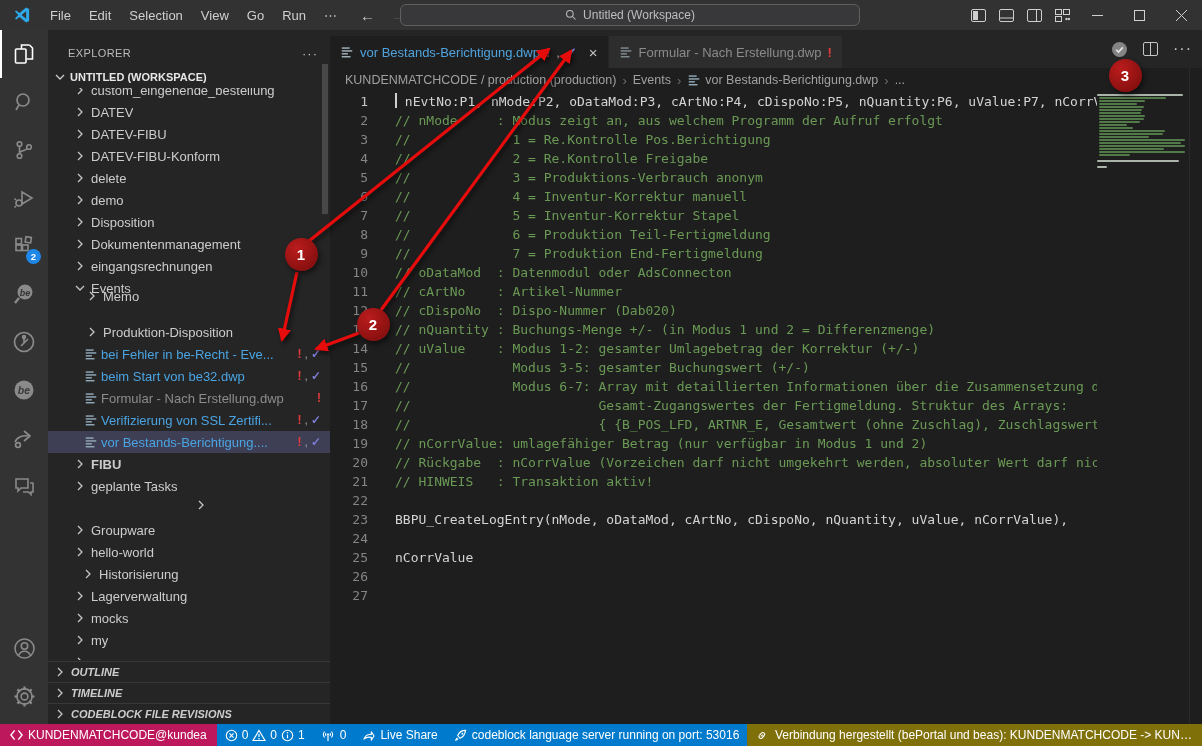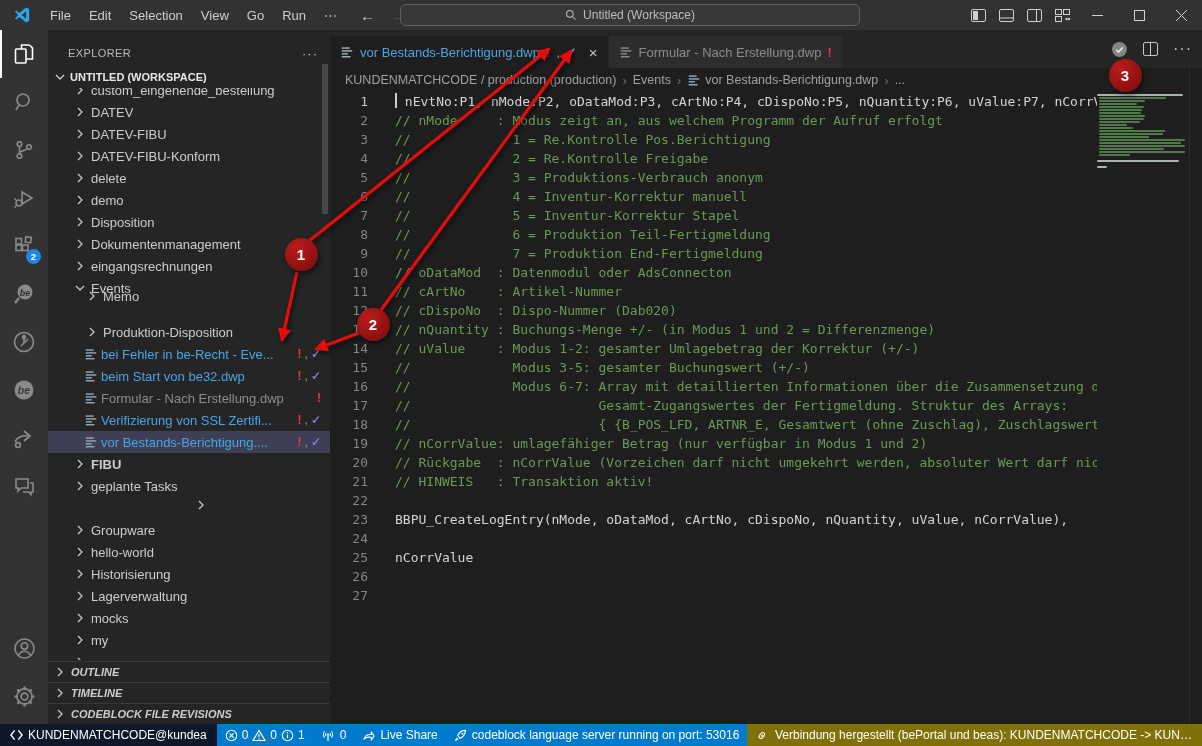--- a/index.html
+++ b/index.html
@@ -75,21 +75,21 @@
   .ctext.comment { color:#6a9955; }
   .cursor { display:inline-block; width:2px; height:15px; background:#cfcfcf; vertical-align:-2px; }
 
   .minimap { position:absolute; left:767px; top:64px; width:88px; height:300px; }
   .mm-line { position:absolute; height:2px; border-radius:1px; }
   .ed-scroll-gutter { position:absolute; right:0; top:38px; bottom:0; width:13px; border-left:1px solid #2a2a2a; }
 
   
   .statusbar { height:22px; display:flex; font-size:12px; color:#ffffff; background:#007acc; }
   .sb-seg { display:flex; align-items:center; gap:5px; padding:0 8px; white-space:nowrap; }
-  .seg-remote { background:#0f172a; padding:0 10px; }
+  .seg-remote { background:#be185d; padding:0 10px; }
   .seg-conn { flex:1; min-width:0; gap:6px; }
   .probs { display:flex; align-items:center; gap:4px; }
 
   
   .overlay-svg { position:absolute; inset:0; width:1202px; height:746px; pointer-events:none; z-index:40;
     filter:drop-shadow(2px 3px 2px rgba(0,0,0,.55)); }
   .badge-circle { position:absolute; width:33px; height:33px; border-radius:50%; z-index:41;
     background:radial-gradient(circle at 35% 30%, #bb1c1c, #8a1010 72%);
     box-shadow:2px 3px 5px rgba(0,0,0,.5); display:flex; align-items:center; justify-content:center;
     color:#fff; font-size:15px; font-weight:bold; pointer-events:none; }
@@ -491,21 +491,21 @@
           <span class="tlabel">Groupware</span>
         </div>
         <div class="trow" style="top: 453px; padding-left: 24px;">
           <span class="chev">
             <svg width="16" height="16" viewBox="0 0 16 16">
               <path d="M6 4l4 4-4 4" fill="none" stroke="#c5c5c5" stroke-width="1.3"></path>
             </svg>
           </span>
           <span class="tlabel">hello-world</span>
         </div>
-        <div class="trow" style="top: 475px; padding-left: 24px;">
+        <div class="trow" style="top: 475px; padding-left: 32px;">
           <span class="chev">
             <svg width="16" height="16" viewBox="0 0 16 16">
               <path d="M6 4l4 4-4 4" fill="none" stroke="#c5c5c5" stroke-width="1.3"></path>
             </svg>
           </span>
           <span class="tlabel">Historisierung</span>
         </div>
         <div class="trow" style="top: 497px; padding-left: 24px;">
           <span class="chev">
             <svg width="16" height="16" viewBox="0 0 16 16">

